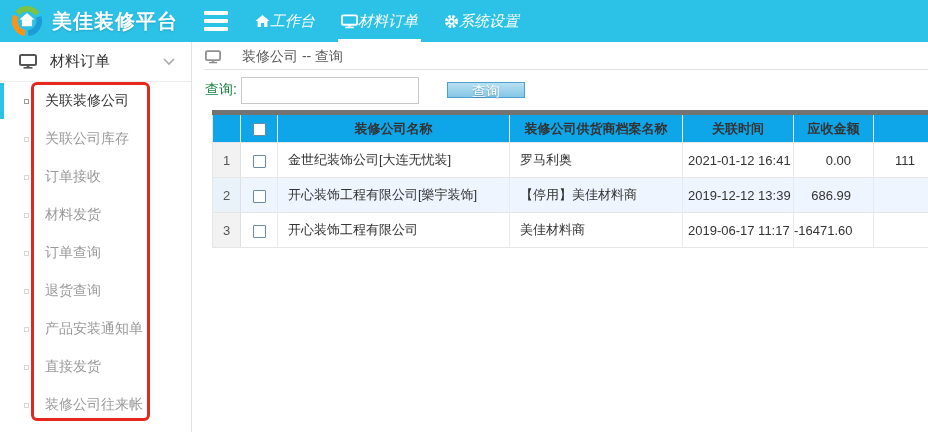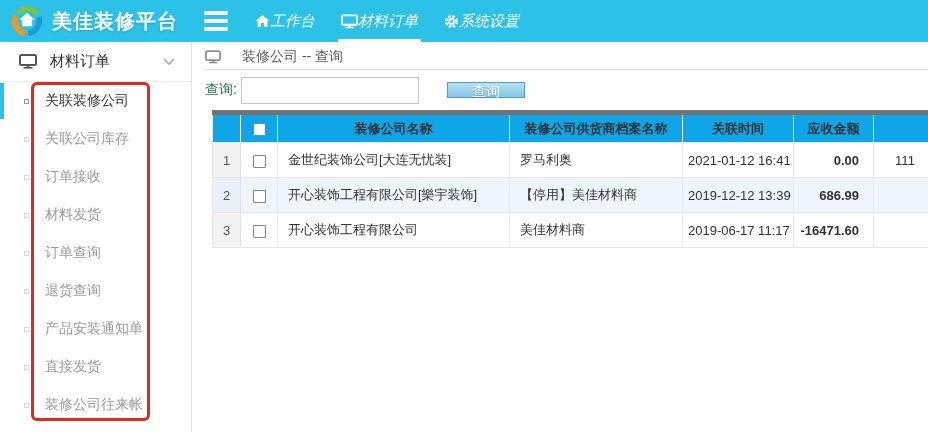--- a/index.html
+++ b/index.html
@@ -64,21 +64,21 @@
   .grid .col-num  { width:28px; }
   .grid .col-chk  { width:37px; }
   .grid .col-name { width:232px; }
   .grid .col-sup  { width:173px; }
   .grid .col-time { width:111px; }
   .grid .col-amt  { width:80px; }
   .grid td.num { background:#f2f2f2; text-align:center; color:#555; border-right:1px solid #e0e0e0; }
   .grid td.chk, .grid th.chk { text-align:center; }
   .grid td.name, .grid td.sup { padding-left:10px; text-align:left; }
   .grid td.time { padding-left:5px; text-align:left; }
-  .grid td.amt { padding-right:14px; text-align:right;font-weight:bold; }
+  .grid td.amt { padding-right:22px; text-align:right; }
   .grid td.extra { padding-left:8px; text-align:center; border-right:none; }
   .grid th.last { border-right:none; }
   .grid tr.alt td { background:#eef5fe; }
   .grid tr.alt td.num { background:#e9f1f9; }
   .grid { border-left:1px solid #e6e6e6; }
   .checkbox { display:inline-block; width:13px; height:13px; border:1px solid #6b8aa5;
     background:#fff; border-radius:1px; vertical-align:middle; cursor:pointer; }
 
   .mon-icon { display:block; }
 </style>

